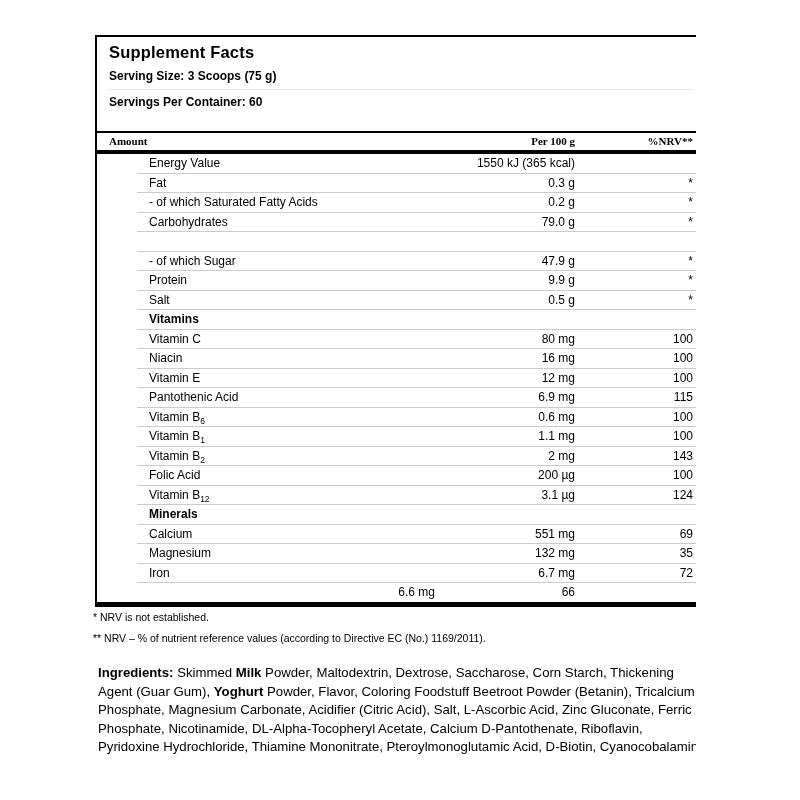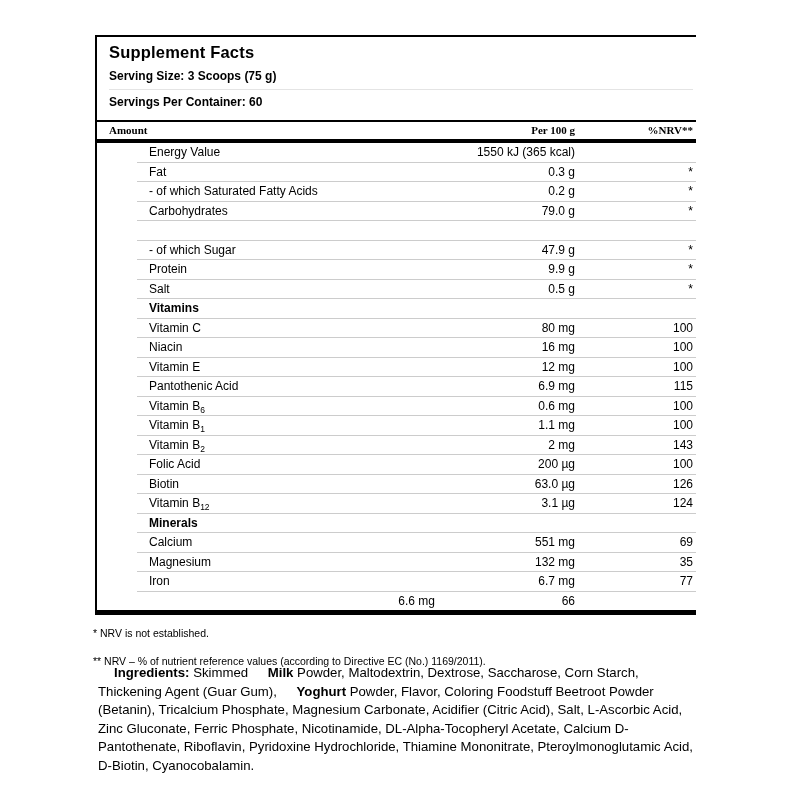--- a/index.html
+++ b/index.html
@@ -13,21 +13,21 @@
   
   .facts-panel{
     position:absolute;left:95px;top:35px;width:612px;
     box-sizing:border-box;background:#fff;
     border:2px solid #000;border-bottom-width:5px;
   }
   .facts-header{padding:5px 12px 5px;}
   .facts-title{margin:0;font-size:16.5px;font-weight:bold;line-height:21px;letter-spacing:0.2px;}
   .serving-line{font-size:12px;font-weight:bold;line-height:14px;margin-top:6px;}
   .hairline{border-top:1px solid #e4e4e4;margin-top:6px;}
-  .serving-line.second{margin-top:5px;margin-bottom:6px;}
+  .serving-line.second{margin-top:5px;margin-bottom:17px;}
 
   .col-header{
     display:grid;grid-template-columns:1fr 140px 118px;
     border-top:2px solid #000;border-bottom:4px solid #000;
     padding:0 12px;height:17px;line-height:17px;
     font-size:11px;font-weight:bold;font-family:Liberation Serif, serif;
   }
   .col-header .c-amt,.col-header .c-nrv{text-align:right;}
 
   .row{
@@ -36,28 +36,28 @@
     font-size:12px;border-bottom:1px solid #cccccc;
     overflow:hidden;white-space:nowrap;margin-left:40px;
   }
   #rows .row:last-child{border-bottom:none;}
   .row.section{font-weight:bold;}
   .row .amt,.row .nrv{text-align:right;}
   .row sub{font-size:8.5px;line-height:0;}
 
   
   .footnotes{position:absolute;left:93px;top:611px;width:560px;font-size:10.5px;}
-  .footnotes p{margin:16px 0 9px;line-height:12px;}
+  .footnotes p{margin:0 0 9px;line-height:12px;}
 
   
   .ingredients{
     position:absolute;left:98px;top:664px;width:604px;margin:0;
     font-size:13.2px;line-height:18.5px;text-align:left;
   }
-  .ingredients .b{font-weight:bold;margin-left:16px;}
+  .ingredients .b{font-weight:bold;}
 </style>
 </head>
 <body>
 
 <div class="page">
 
   <section class="facts-panel">
     <div class="facts-header">
       <h1 class="facts-title">Supplement Facts</h1>
       <div class="serving-line">Serving Size: 3 Scoops (75 g)</div>
@@ -145,46 +145,41 @@
           <span class="cell name">Vitamin B<sub>2</sub></span>
           <span class="cell amt">2 mg</span>
           <span class="cell nrv">143</span>
         </div>
         <div class="row item">
           <span class="cell name">Folic Acid</span>
           <span class="cell amt">200 µg</span>
           <span class="cell nrv">100</span>
         </div>
         <div class="row item">
-          <span class="cell name">Biotin</span>
-          <span class="cell amt">63.0 µg</span>
-          <span class="cell nrv">126</span>
-        </div>
-        <div class="row item">
           <span class="cell name">Vitamin B<sub>12</sub></span>
           <span class="cell amt">3.1 µg</span>
           <span class="cell nrv">124</span>
         </div>
         <div class="row section">
           <span class="cell name">Minerals</span>
         </div>
         <div class="row item">
           <span class="cell name">Calcium</span>
           <span class="cell amt">551 mg</span>
           <span class="cell nrv">69</span>
         </div>
         <div class="row item">
           <span class="cell name">Magnesium</span>
           <span class="cell amt">132 mg</span>
           <span class="cell nrv">35</span>
         </div>
         <div class="row item">
           <span class="cell name">Iron</span>
           <span class="cell amt">6.7 mg</span>
-          <span class="cell nrv">77</span>
+          <span class="cell nrv">72</span>
         </div>
         <div class="row item">
           <span class="cell amt">6.6 mg</span>
           <span class="cell nrv">66</span>
         </div>
       </div>
   </section>
 
   <div class="footnotes">
     <p>* NRV is not established.</p>

